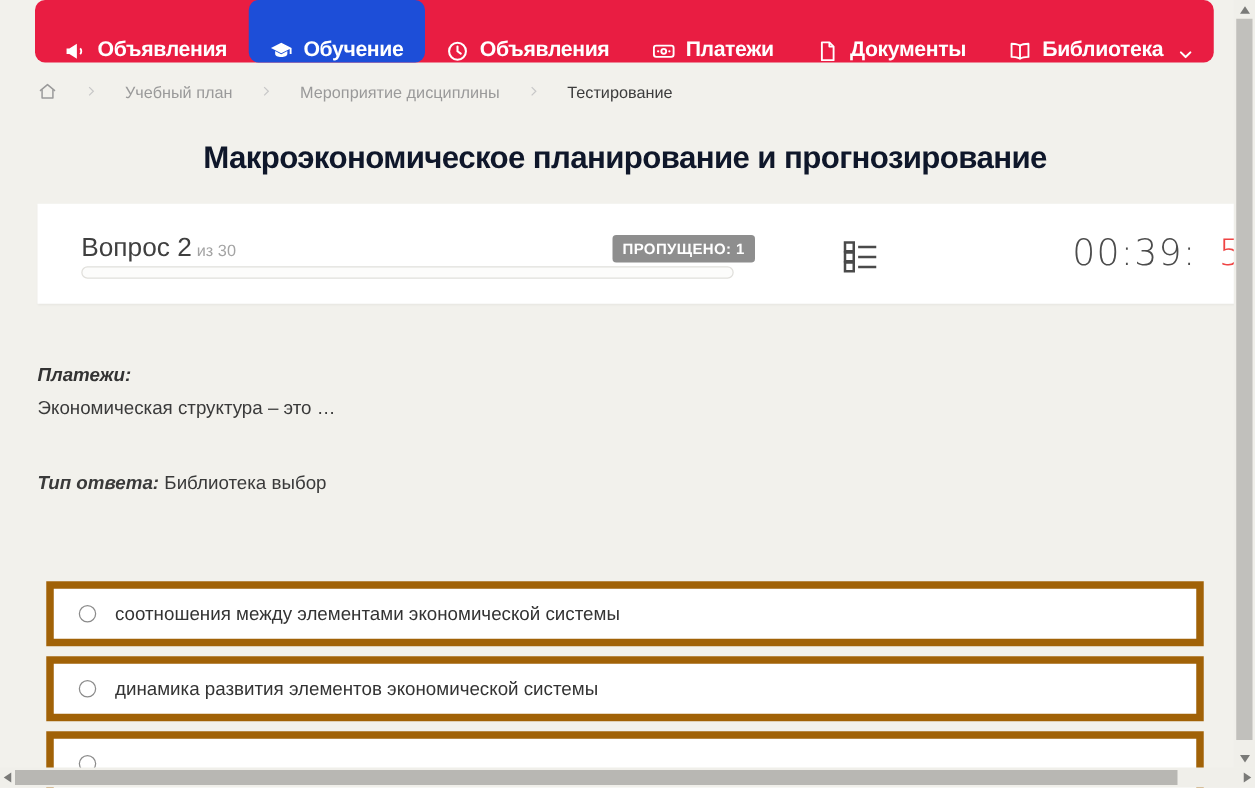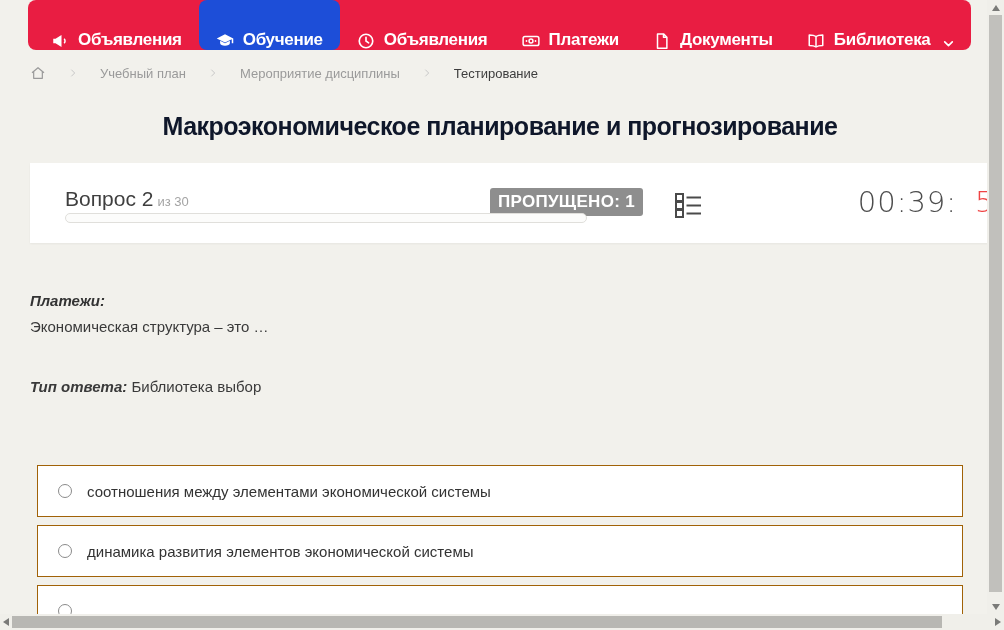--- a/index.html
+++ b/index.html
@@ -52,21 +52,21 @@
     background:#ffffff; box-shadow:0 1px 2px rgba(0,0,0,0.05);
   }
   .q-num {
     position:absolute; left:35px; top:24px;
     font-size:21px; color:#3f3f3f;
   }
   .q-total { font-size:13px; color:#a4a4a4; font-weight:400; margin-left:4px; }
   .skip-badge {
     position:absolute; left:460px; top:25px;
     background:#8e8e8e; color:#ffffff;
-    font-size:17px; font-weight:700; letter-spacing:0.3px;
+    font-size:12px; font-weight:700; letter-spacing:0.3px;
     padding:4px 8px; border-radius:3px;
   }
   .progress-track {
     position:absolute; left:35px; top:50px; width:522px; height:10px;
     background:#fcfcfb; border:1px solid #e0dfdb; border-radius:5px;
     overflow:hidden;
   }
   .progress-fill { height:100%; width:0; background:#e91d42; border-radius:5px; }
   .list-ic {
     position:absolute; left:644px; top:28px; cursor:pointer;
@@ -90,21 +90,21 @@
   }
   .q-type {
     position:absolute; left:30px; top:378px; font-size:15px; color:#3a3a3a;
   }
   .q-type b { font-style:italic; }
 
   
   .options { position:absolute; left:37px; top:465px; width:926px; }
   .option {
     height:52px; margin-bottom:8px;
-    background:#ffffff; border:1px solid #a16207;
+    background:#ffffff; border:6px solid #a16207;
     display:flex; align-items:center; cursor:pointer;
   }
   .radio {
     width:14px; height:14px; margin-left:20px; flex:0 0 auto;
     border:1px solid #8b8b8b; border-radius:50%; background:#ffffff;
   }
   .option-label { margin-left:15px; font-size:15px; color:#333333; }
 
   
   .vscroll {

